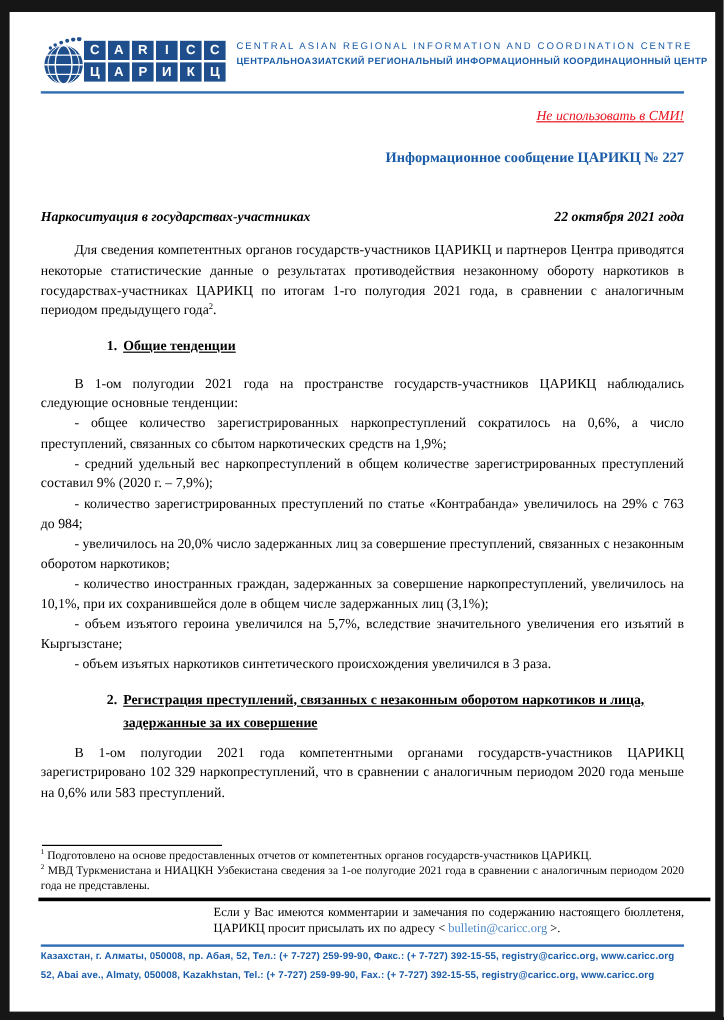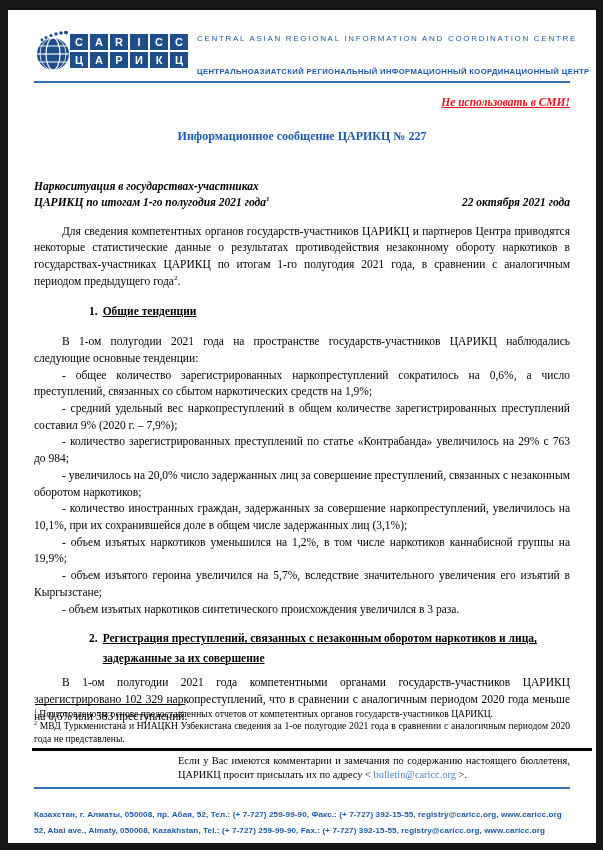--- a/index.html
+++ b/index.html
@@ -34,31 +34,31 @@
   }
   .org-names { margin-left: 9px; padding-top: 3px; }
   .org-en {
     font-family: "Liberation Sans", sans-serif;
     font-size: 8px; font-weight: 400; letter-spacing: 1.7px;
     color: #1a5ca8; white-space: nowrap;
   }
   .org-ru {
     font-family: "Liberation Sans", sans-serif;
     font-size: 7.7px; font-weight: 700; letter-spacing: 0.35px;
-    color: #1a5ca8; margin-top: 24px; white-space: nowrap;
+    color: #1a5ca8; margin-top: 3px; white-space: nowrap;
   }
   .header-rule { border-bottom: 2px solid #2f6db5; margin-top: 5px; }
   
   .media-notice {
     margin-top: 13px; text-align: right;
-    color: #e8121f; font-weight: bold; font-style: italic;
+    color: #e8121f; font-weight: normal; font-style: italic;
     text-decoration: underline; font-size: 11.5px;
   }
   .doc-title {
-    margin-top: 21px; text-align: center;
+    margin-top: 21px; text-align: right;
     color: #1a5ca8; font-weight: bold; font-size: 12px;
   }
   .subtitle-row {
     margin-top: 34px; display: flex;
     justify-content: space-between; align-items: flex-end;
     font-weight: bold; font-style: italic; line-height: 1.42;
   }
   sup { font-size: 0.62em; vertical-align: super; line-height: 0; }
   
   .para { margin: 0; text-indent: 28px; text-align: justify; line-height: 1.455; }
@@ -73,21 +73,21 @@
   .footnote { margin: 0; }
   .thick-line { border-top: 3px solid #000; margin-top: 3px; margin-left: -2px; margin-right: -22px; }
   .feedback { margin: 3px 0 0 144px; font-size: 10.4px; line-height: 1.35; text-align: justify; }
   .email-link { color: #4a86c8; text-decoration: none; margin-top: 25px; }
   .footer-rule { border-top: 2px solid #2f6db5; margin-top: 4px; }
   .footer-line {
     font-family: "Liberation Sans", sans-serif;
     font-weight: bold; color: #1a5ca8; font-size: 8.1px;
     white-space: nowrap; letter-spacing: 0.1px;
   }
-  .footer-line.ru { margin-top: 21px; }
+  .footer-line.ru { margin-top: 3px; }
   .footer-line.en { margin-top: 7px; }
 </style>
 </head>
 <body>
 
 <div class="page">
 
   <div class="header">
     <div class="logo">
       <svg class="globe" viewBox="0 0 42 40">
@@ -132,39 +132,37 @@
   </div>
   <div class="header-rule"></div>
 
   <div class="media-notice">Не использовать в СМИ!</div>
 
   <div class="doc-title">Информационное сообщение ЦАРИКЦ № 227</div>
 
   <div class="subtitle-row">
     <div>
       <div>Наркоситуация в государствах-участниках</div>
-      <div><span>ЦАРИКЦ по итогам 1-го полугодия 2021 года</span><sup>1</sup></div>
     </div>
     <div>22 октября 2021 года</div>
   </div>
 
   <p class="para mt"><span>Для сведения компетентных органов государств-участников ЦАРИКЦ и партнеров Центра приводятся некоторые статистические данные о результатах противодействия незаконному обороту наркотиков в государствах-участниках ЦАРИКЦ по итогам 1-го полугодия 2021 года, в сравнении с аналогичным периодом предыдущего года</span><sup>2</sup><span>.</span></p>
 
   <div class="sec-heading">
     <span class="sec-num">1.</span>
     <span class="sec-text">Общие тенденции</span>
   </div>
 
   <p class="para mt">В 1-ом полугодии 2021 года на пространстве государств-участников ЦАРИКЦ наблюдались следующие основные тенденции:</p>
   <p class="para">- общее количество зарегистрированных наркопреступлений сократилось на 0,6%, а число преступлений, связанных со сбытом наркотических средств на 1,9%;</p>
   <p class="para">- средний удельный вес наркопреступлений в общем количестве зарегистрированных преступлений составил 9% (2020 г. – 7,9%);</p>
   <p class="para">- количество зарегистрированных преступлений по статье «Контрабанда» увеличилось на 29% с 763 до 984;</p>
   <p class="para">- увеличилось на 20,0% число задержанных лиц за совершение преступлений, связанных с незаконным оборотом наркотиков;</p>
   <p class="para">- количество иностранных граждан, задержанных за совершение наркопреступлений, увеличилось на 10,1%, при их сохранившейся доле в общем числе задержанных лиц (3,1%);</p>
-  <p class="para">- объем изъятых наркотиков уменьшился на 1,2%, в том числе наркотиков каннабисной группы на 19,9%;</p>
   <p class="para">- объем изъятого героина увеличился на 5,7%, вследствие значительного увеличения его изъятий в Кыргызстане;</p>
   <p class="para">- объем изъятых наркотиков синтетического происхождения увеличился в 3 раза.</p>
 
   <div class="sec-heading">
     <span class="sec-num">2.</span>
     <span class="sec-text">Регистрация преступлений, связанных с незаконным оборотом наркотиков и лица, задержанные за их совершение</span>
   </div>
 
   <p class="para" style="margin-top:6px;">В 1-ом полугодии 2021 года компетентными органами государств-участников ЦАРИКЦ зарегистрировано 102 329 наркопреступлений, что в сравнении с аналогичным периодом 2020 года меньше на 0,6% или 583 преступлений.</p>
 

